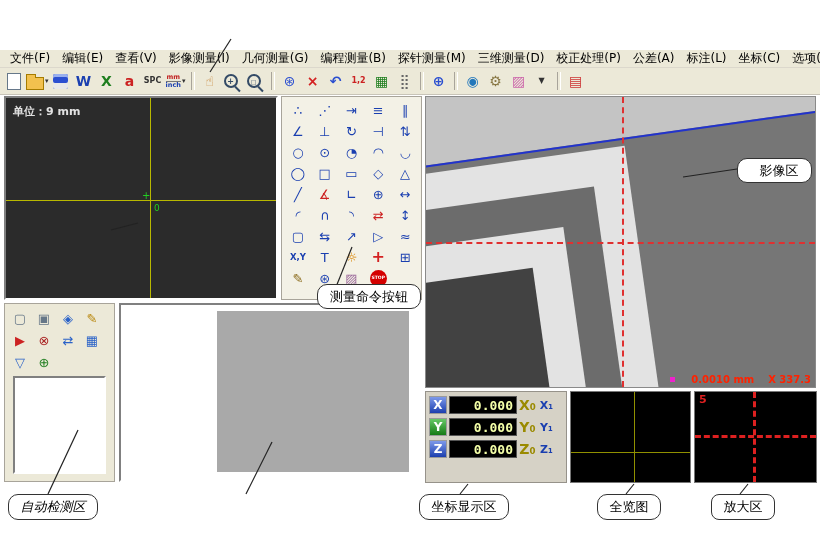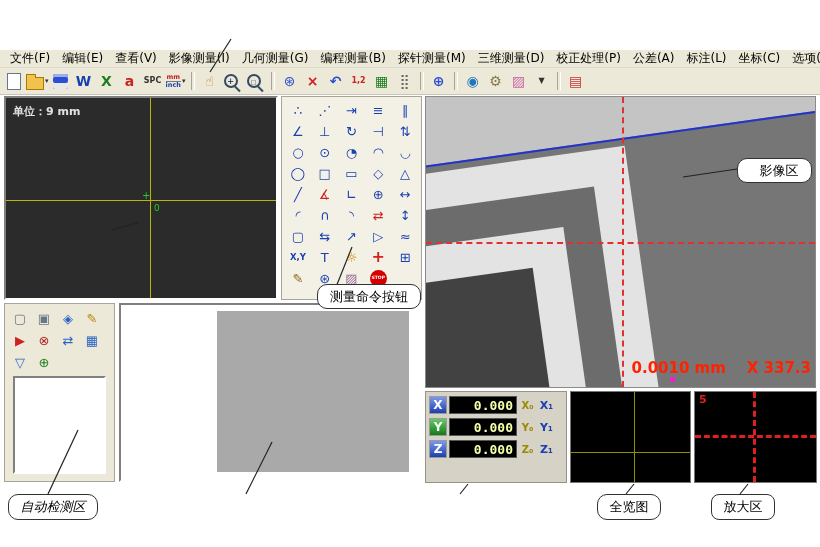--- a/index.html
+++ b/index.html
@@ -54,21 +54,21 @@
   .plane{position:absolute;left:-60px;top:77px;width:800px;height:620px;background:#767676;
          border-top:2px solid #2233cc;transform:rotate(-8deg);transform-origin:0 0;}
   .band{position:absolute;}
   .b1{left:-60px;top:6px;width:320px;height:560px;background:#e3e3e3;}
   .b2{left:-60px;top:42px;width:284px;height:524px;background:#6c6c6c;}
   .b3{left:-60px;top:78px;width:248px;height:488px;background:#e3e3e3;}
   .b4{left:-60px;top:114px;width:212px;height:452px;background:#424242;}
   .img-vline{position:absolute;left:196px;top:0;width:0;height:100%;border-left:2px dashed #e03030;}
   .img-hline{position:absolute;left:0;top:145px;width:100%;height:0;border-top:2px dashed #e03030;}
   .img-marker{position:absolute;left:244px;bottom:5px;width:5px;height:5px;background:#ee22cc;}
-  .img-status{position:absolute;right:4px;bottom:10px;color:#ff2200;font-size:15px;font-weight:bold;white-space:pre;}
+  .img-status{position:absolute;right:4px;bottom:2px;color:#ff2200;font-size:10px;font-weight:bold;white-space:pre;}
 
   #autodetect{position:absolute;left:4px;top:303px;width:111px;height:179px;background:#ece9d8;
               border:1px solid #a8a49a;box-sizing:border-box;padding:4px;}
   .ad-icons{display:flex;flex-wrap:wrap;gap:2px;width:100%;}
   .ad-ico{width:22px;height:20px;display:flex;align-items:center;justify-content:center;font-size:13px;}
   .ad-list{position:absolute;left:8px;top:72px;width:93px;height:98px;background:#fff;
            border:2px solid;border-color:#808080 #fff #fff #808080;box-sizing:border-box;}
 
   #detail{position:absolute;left:119px;top:303px;width:298px;height:179px;background:#fff;}
   .detail-gray{position:absolute;left:96px;top:6px;width:192px;height:161px;background:#a9a9a9;}
@@ -76,21 +76,21 @@
   #coord{position:absolute;left:425px;top:391px;width:142px;height:92px;background:#d6d2c6;
          border:1px solid #96928a;box-sizing:border-box;padding:3px;}
   .crow{display:flex;align-items:center;height:20px;margin-bottom:2px;gap:2px;}
   .axisbtn{width:18px;height:18px;color:#fff;font-weight:bold;font-size:12px;display:flex;
            align-items:center;justify-content:center;border:1px solid #9a9a9a;box-sizing:border-box;}
   .axis-blue{background:linear-gradient(#7d99ea,#1c3fae);}
   .axis-green{background:linear-gradient(#67c967,#157a15);}
   .lcd{width:68px;height:18px;background:#000;color:#f4ffa8;font-family:"DejaVu Sans Mono",monospace;
        font-weight:bold;font-size:13px;text-align:right;line-height:17px;padding-right:3px;
        border:1px solid #555;box-sizing:border-box;}
-  .sub0{color:#9a8a00;font-weight:bold;font-size:10px;width:17px;text-align:center;}
+  .sub0{color:#9a8a00;font-weight:bold;font-size:14px;width:17px;text-align:center;}
   .sub1{color:#1a3fb0;font-weight:bold;font-size:11px;width:17px;text-align:center;}
   .crow-bottom{display:flex;align-items:center;height:16px;gap:2px;}
   .xy2{font-size:8px;font-weight:bold;color:#333;width:26px;text-align:center;}
   .lcd-small{width:56px;height:15px;background:#000;color:#2ee02e;font-family:"DejaVu Sans Mono",monospace;
              font-size:9px;text-align:center;line-height:14px;border:1px solid #555;box-sizing:border-box;white-space:pre;}
   .mini-btn{font-size:8px;font-weight:bold;width:18px;text-align:center;}
 
   #overview{position:absolute;left:570px;top:391px;width:121px;height:92px;background:#000;
             border:1px solid #777;box-sizing:border-box;}
   .ov-vline{position:absolute;left:63px;top:0;width:1px;height:100%;background:#909000;}
@@ -455,16 +455,17 @@
     <line x1="48" y1="494" x2="78" y2="430" stroke="#222" stroke-width="1.2"></line>
     <line x1="246" y1="494" x2="272" y2="442" stroke="#222" stroke-width="1.2"></line>
     <line x1="460" y1="494" x2="468" y2="484" stroke="#222" stroke-width="1.2"></line>
     <line x1="626" y1="494" x2="634" y2="484" stroke="#222" stroke-width="1.2"></line>
     <line x1="740" y1="494" x2="748" y2="484" stroke="#222" stroke-width="1.2"></line>
   </svg>
 
   <div id="cb-measure" class="callout">测量命令按钮</div>
   <div id="cb-image" class="callout">影像区</div>
   <div id="cb-auto" class="callout">自动检测区</div>
+  <div id="cb-coord" class="callout">坐标显示区</div>
   <div id="cb-overview" class="callout">全览图</div>
   <div id="cb-magnify" class="callout">放大区</div>
 
 </div>
 
 </body></html>

